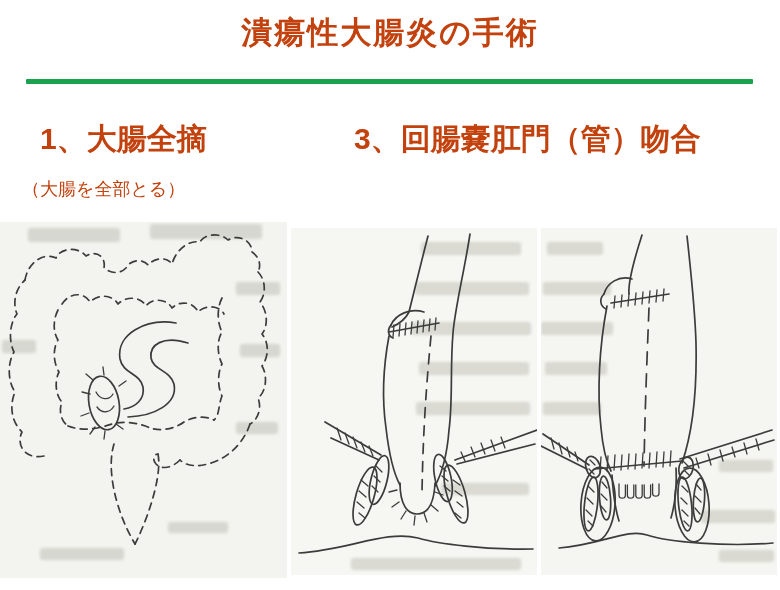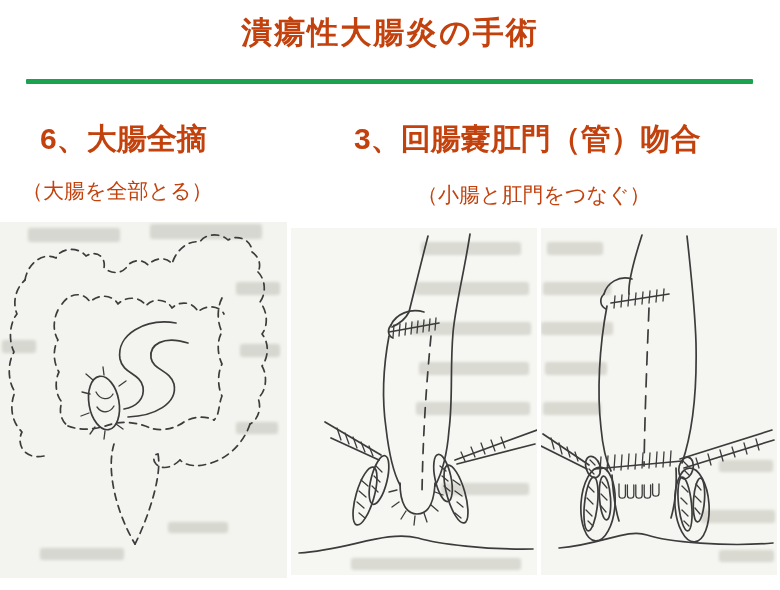--- a/index.html
+++ b/index.html
@@ -14,21 +14,21 @@
     margin:0;text-align:center;
     font-size:31px;font-weight:700;letter-spacing:2px;
   }
   .rule{
     position:absolute;left:26px;top:79px;width:727px;height:5px;
     background:#1ba24e;border-radius:1px;
   }
   .heading{position:absolute;margin:0;font-size:30px;font-weight:600;white-space:nowrap;}
   .heading.left{left:40px;top:119px;}
   .heading.right{left:354px;top:119px;}
-  .caption{position:absolute;margin:0;font-size:21px;font-weight:400;white-space:nowrap;}
+  .caption{position:absolute;margin:0;font-size:18px;font-weight:400;white-space:nowrap;}
   .caption.left{left:22px;top:177px;}
   .caption.right{left:417px;top:181px;}
   .scan{position:absolute;overflow:hidden;}
   .scan.colon{left:0;top:222px;width:287px;height:356px;background:#f3f3ef;}
   .scan.mid{left:291px;top:228px;width:246px;height:347px;background:#f6f6f2;}
   .scan.rgt{left:541px;top:228px;width:236px;height:347px;background:#f5f5f1;}
   .scan svg{position:absolute;left:0;top:0;}
   .smudge{
     position:absolute;background:rgba(152,152,138,0.30);
     border-radius:3px;filter:blur(1.6px);
@@ -40,25 +40,24 @@
   .thin{stroke-width:1.3;}
 </style>
 </head>
 <body>
 
 <div class="slide">
 
   <h1 class="title">潰瘍性大腸炎の手術</h1>
   <div class="rule"></div>
 
-  <h2 class="heading left">6、大腸全摘</h2>
+  <h2 class="heading left">1、大腸全摘</h2>
   <p class="caption left">（大腸を全部とる）</p>
 
   <h2 class="heading right">3、回腸嚢肛門（管）吻合</h2>
-  <p class="caption right">（小腸と肛門をつなぐ）</p>
 
   <div class="scan colon">
     <div class="smudge" style="left:28px;top:6px;width:92px;height:14px"></div>
     <div class="smudge" style="left:150px;top:2px;width:112px;height:15px"></div>
     <div class="smudge" style="left:236px;top:60px;width:44px;height:13px"></div>
     <div class="smudge" style="left:240px;top:122px;width:40px;height:13px"></div>
     <div class="smudge" style="left:2px;top:118px;width:34px;height:13px"></div>
     <div class="smudge" style="left:236px;top:200px;width:42px;height:12px"></div>
     <div class="smudge" style="left:40px;top:326px;width:84px;height:12px"></div>
     <div class="smudge" style="left:168px;top:300px;width:60px;height:11px"></div>

